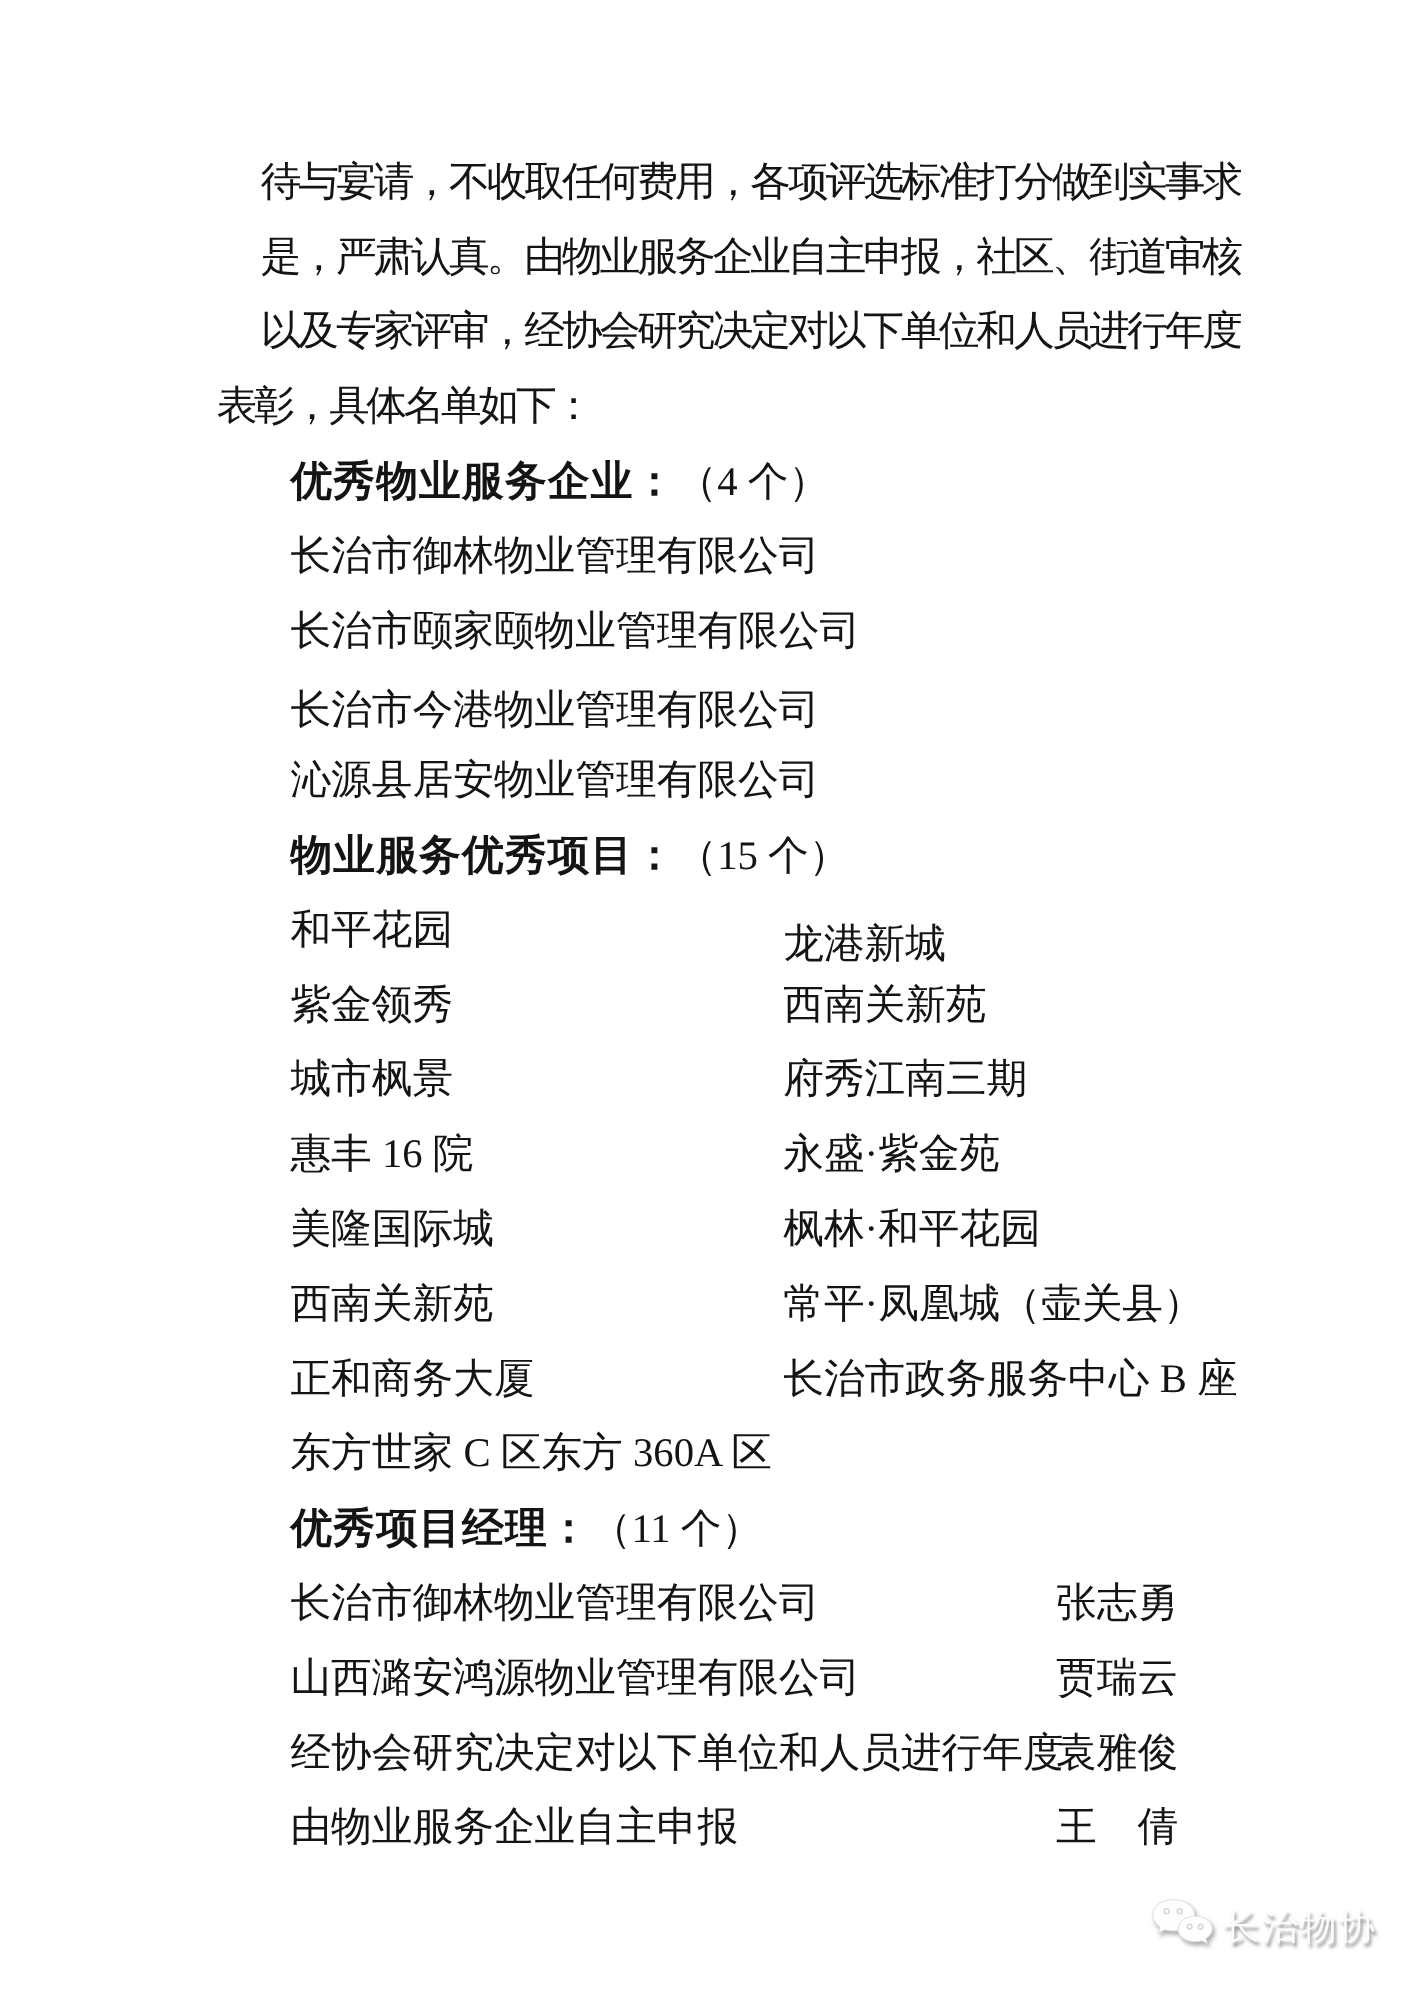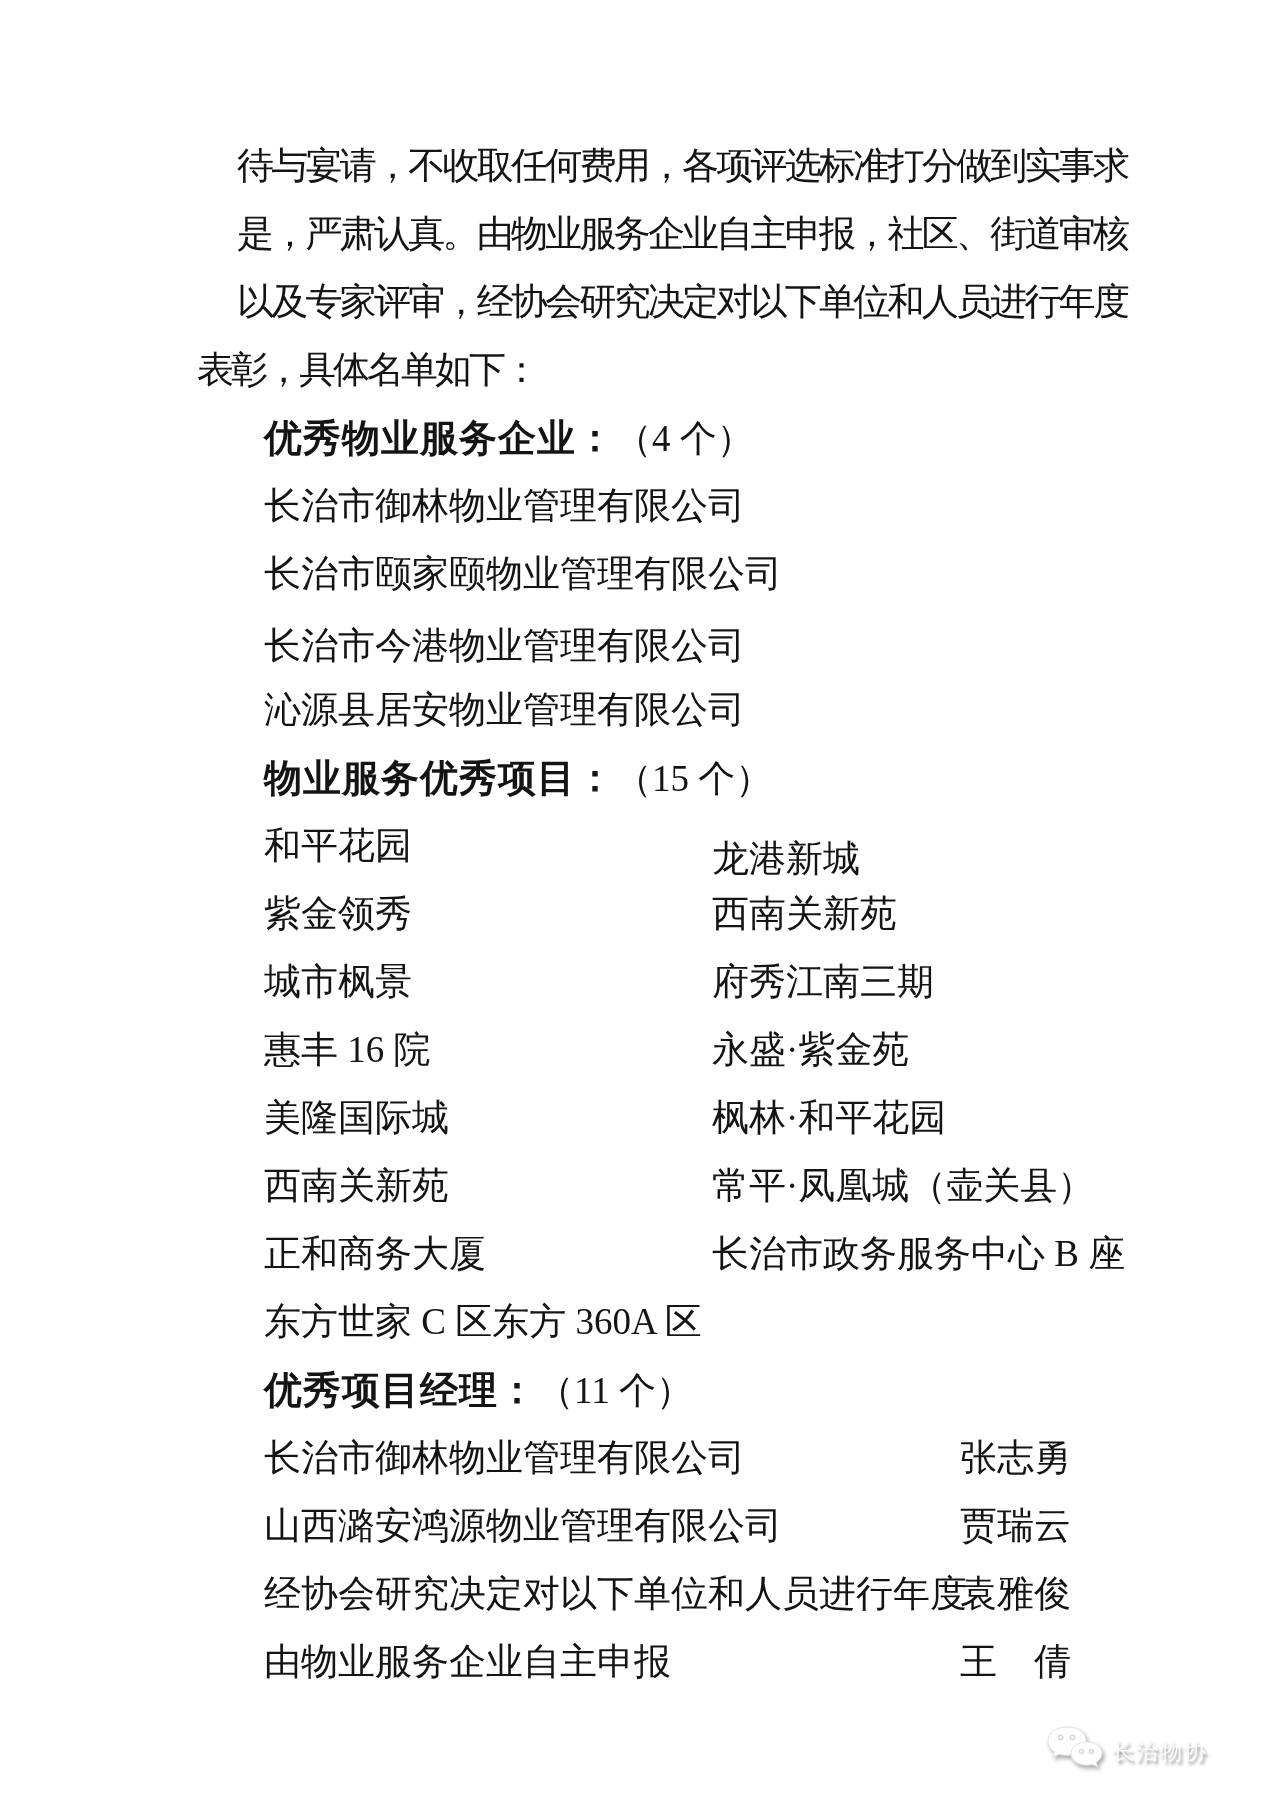--- a/index.html
+++ b/index.html
@@ -24,21 +24,21 @@
   .heading .count{
     font-family:"Liberation Serif","DejaVu Serif",serif;
     font-weight:400;font-size:37px;letter-spacing:0;
   }
   .watermark{
     position:absolute;left:1046px;top:1726px;height:52px;
     display:flex;align-items:center;gap:8px;
   }
   .watermark .wm-text{
     font-family:"Liberation Sans","DejaVu Sans",sans-serif;
-    font-size:22px;line-height:52px;color:#fcfcfc;letter-spacing:2px;
+    font-size:33px;line-height:52px;color:#fcfcfc;letter-spacing:2px;
     text-shadow:2px 3px 3px rgba(125,125,125,0.8);
   }
   .wm-icon{filter:drop-shadow(2px 3px 2px rgba(125,125,125,0.65));}
 </style>
 </head>
 <body>
 
 <div class="line para just" style="top:132px">待与宴请，不收取任何费用，各项评选标准打分做到实事求</div>
 <div class="line para just" style="top:200px">是，严肃认真。由物业服务企业自主申报，社区、街道审核</div>
 <div class="line para just" style="top:268px">以及专家评审，经协会研究决定对以下单位和人员进行年度</div>

